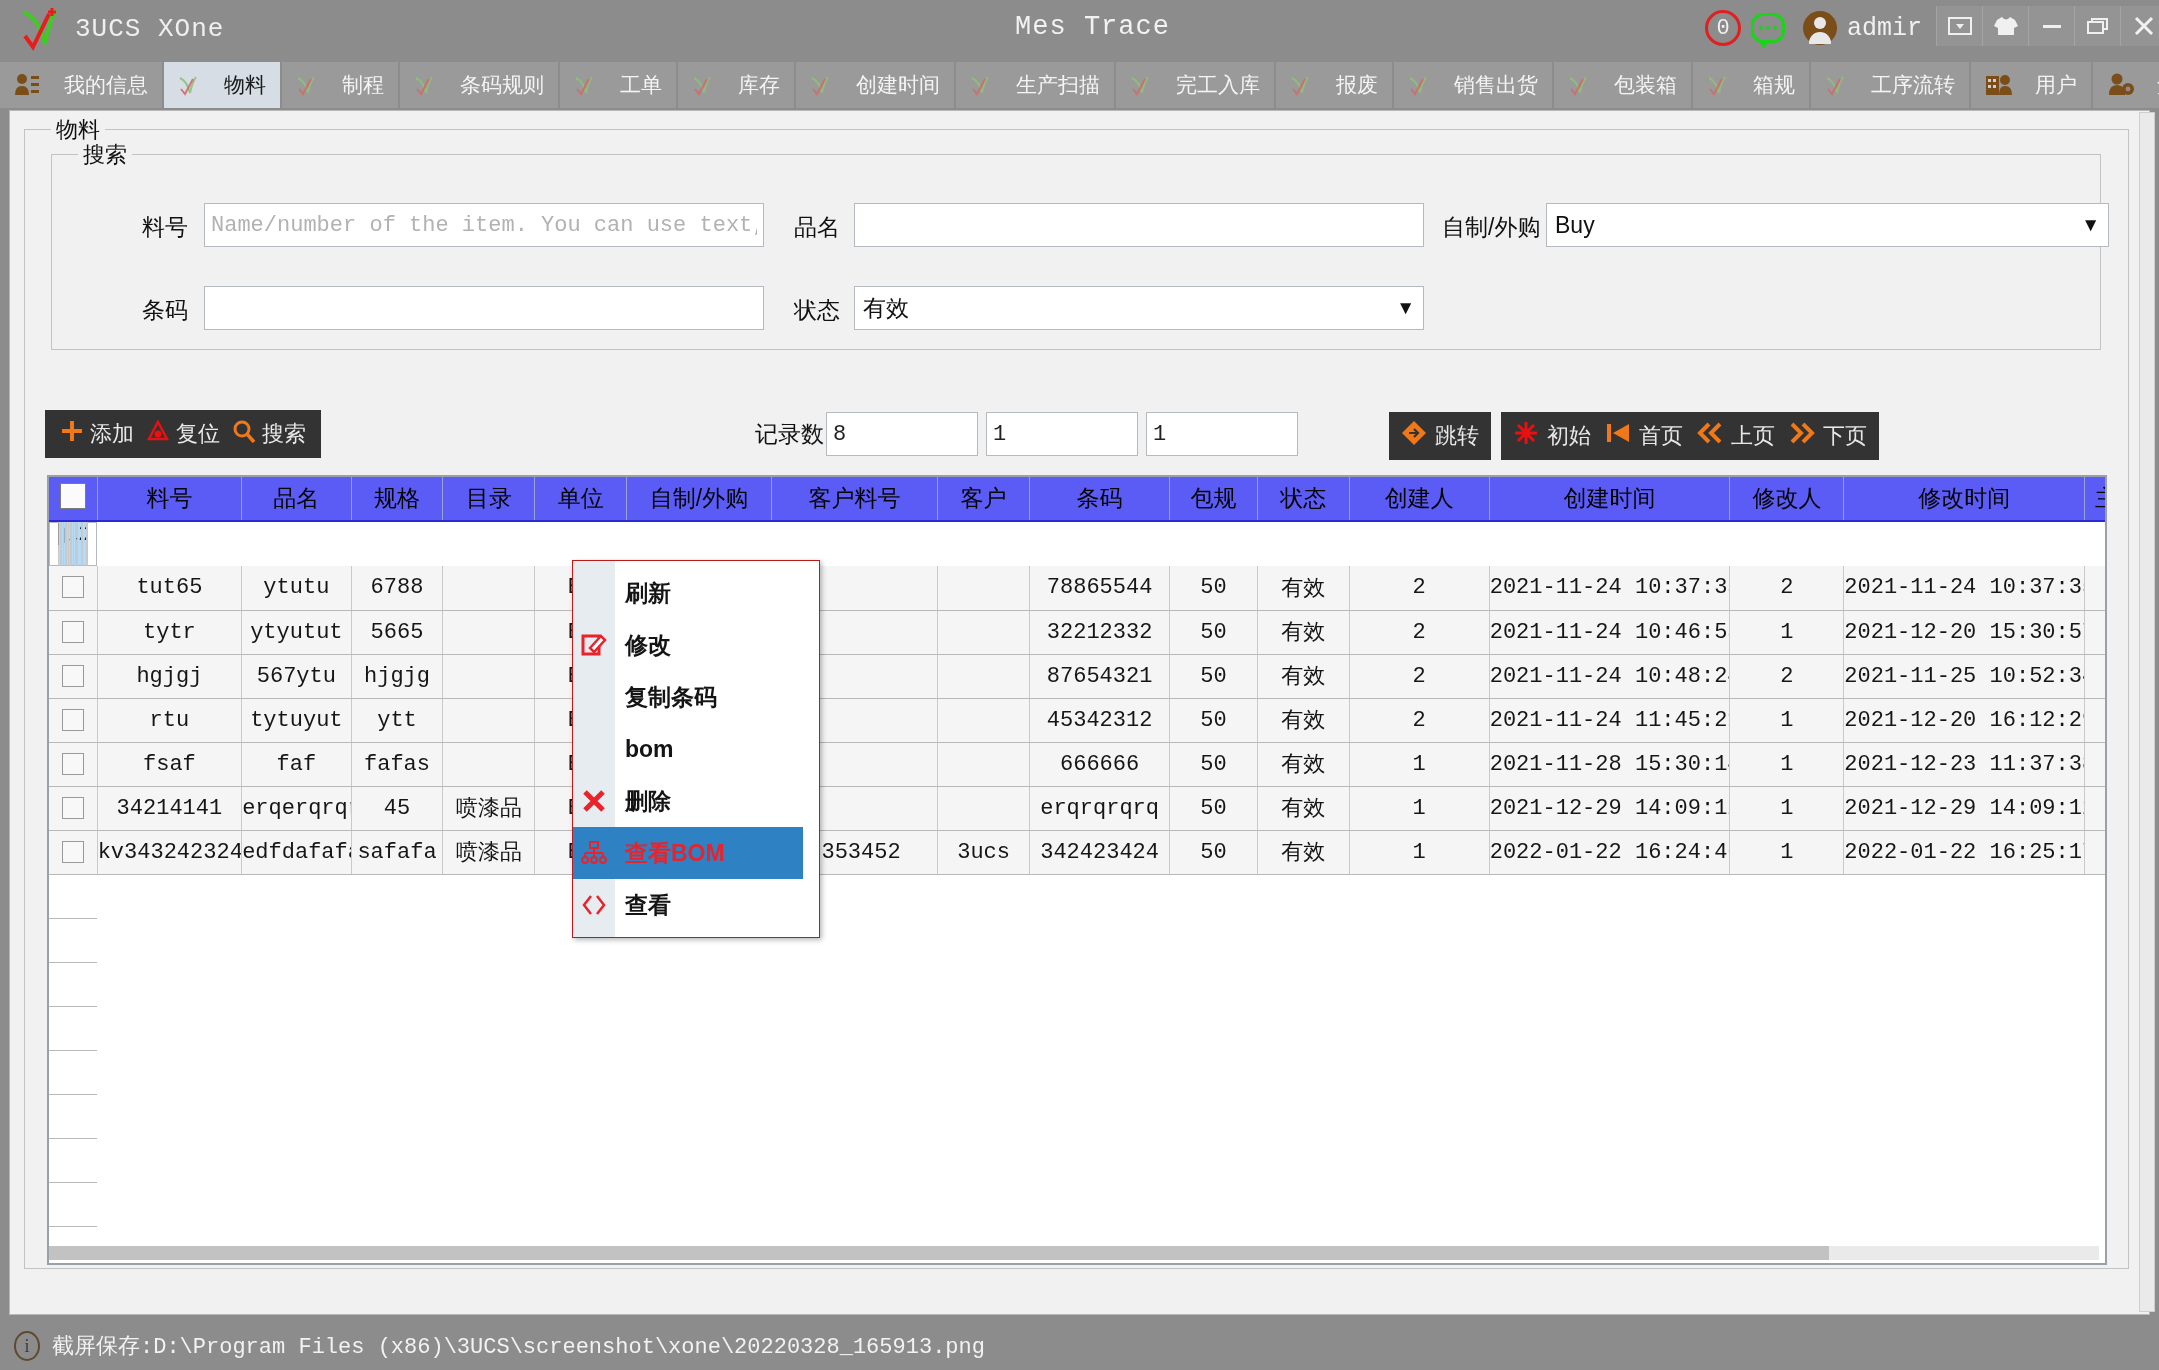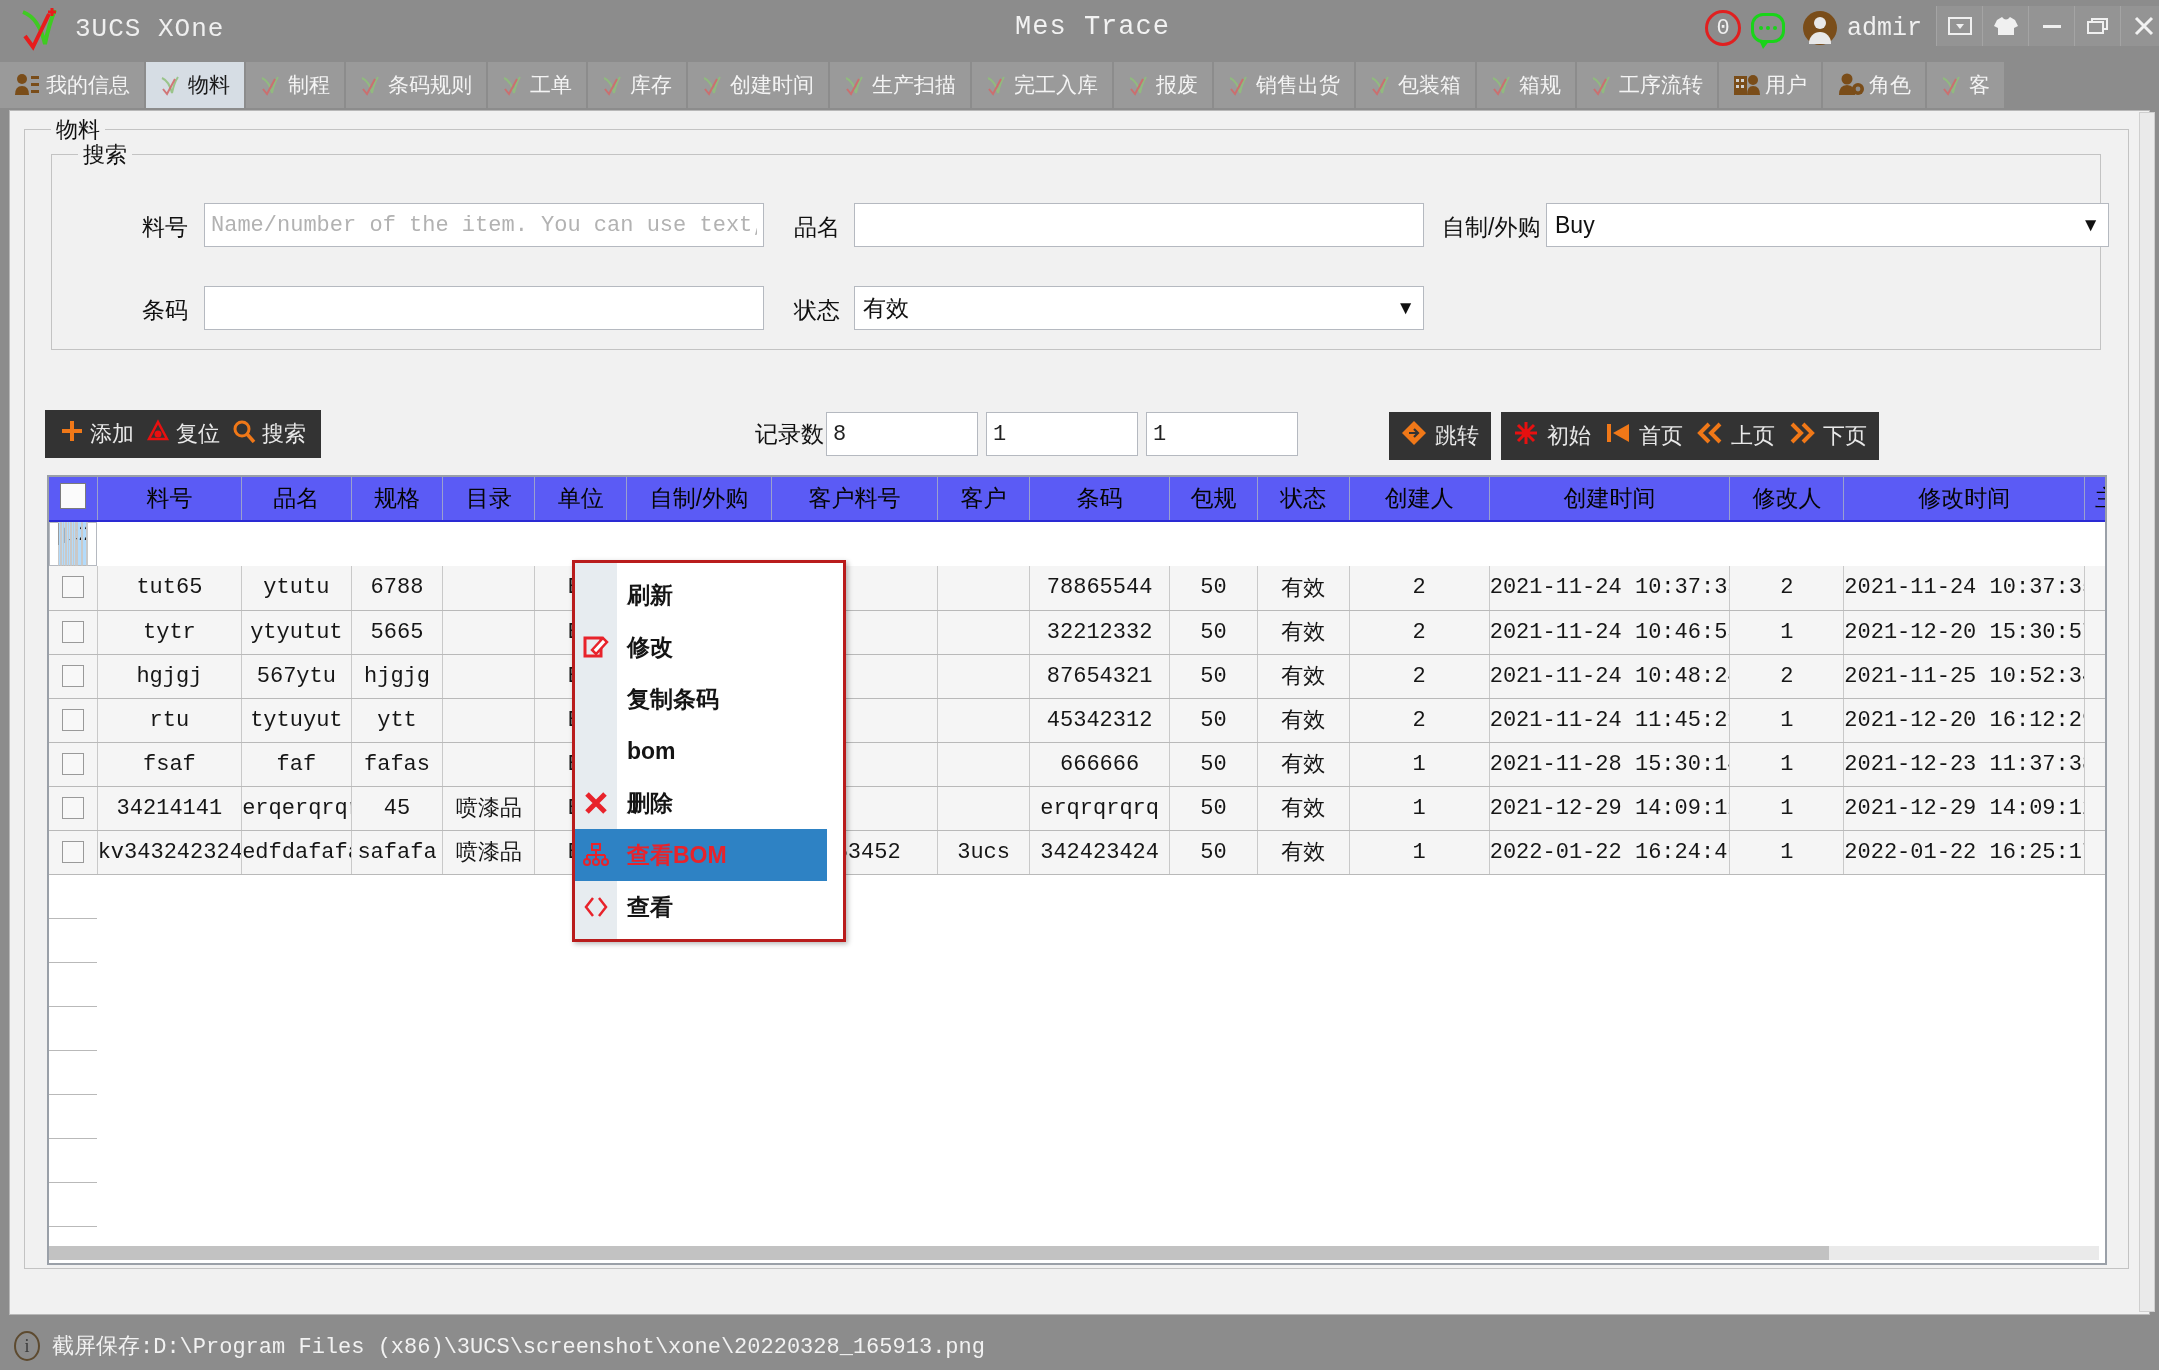--- a/index.html
+++ b/index.html
@@ -76,21 +76,21 @@
   .win-btn svg { display: block; }
 
   
   .navbar {
     position: absolute; top: 62px; left: 0; width: 2159px; height: 46px;
     background: #8c8c8c;
     display: flex; align-items: stretch;
     overflow: hidden;
   }
   .tab {
-    display: flex; align-items: center; gap: 6px;
+    display: flex; align-items: center; gap: 24px;
     padding: 0 14px;
     background: #9a9a9a;
     border-right: 2px solid #8c8c8c;
     color: #f4f4f4;
     font-size: 21px;
     white-space: nowrap;
     position: relative;
   }
   .tab.active { background: #d6dde4; color: #1b1b1b; }
   .tab-ck { width: 22px; height: 22px; flex: 0 0 22px; position: relative; }
@@ -204,22 +204,22 @@
   .th-cb { background: #fbfbfb; border: 1px solid #7b7b7b; width: 26px; height: 26px; display: inline-block; }
 
   .hscroll {
     position: absolute; left: 24px; bottom: 8px; width: 2050px; height: 14px;
     background: #eaeaea;
   }
   .hscroll .thumb { width: 1780px; height: 14px; background: #c2c2c2; }
 
   
   .ctxmenu {
-    position: absolute; left: 572px; top: 560px; width: 274px;
-    background: #ffffff; border: 3px solid #b91c1c;
+    position: absolute; left: 572px; top: 560px; width: 248px;
+    background: #ffffff; border: 1px solid #b91c1c;
     box-shadow: 2px 2px 5px rgba(0,0,0,.28);
     padding: 6px 16px 6px 0;
     z-index: 50;
   }
   .ctxmenu:before {
     content: ""; position: absolute; left: 0; top: 0; bottom: 0; width: 42px;
     background: #e7ecf0;
   }
   .mi {
     position: relative; height: 52px; display: flex; align-items: center;

